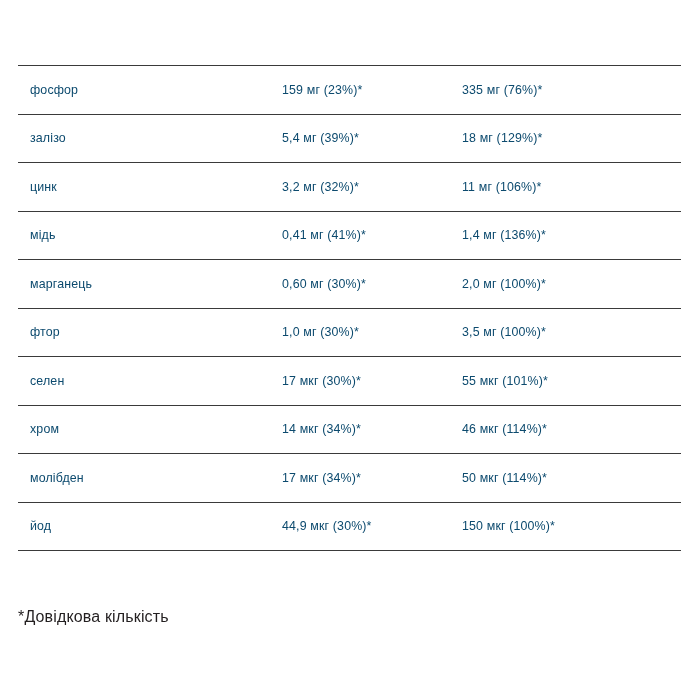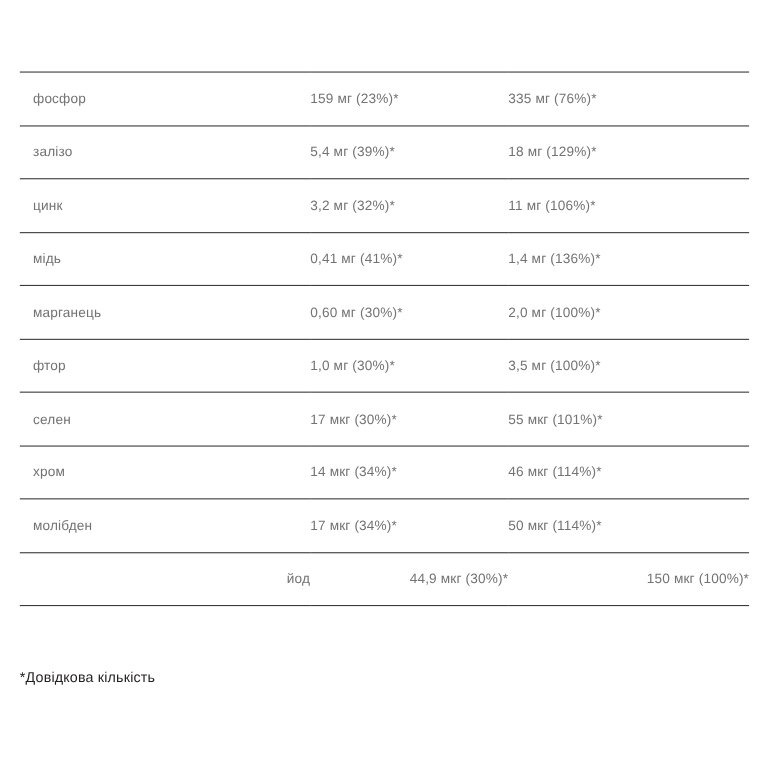--- a/index.html
+++ b/index.html
@@ -26,46 +26,45 @@
     top: 65px;
     width: 663px;
     border-collapse: collapse;
     table-layout: fixed;
   }
   .nutrition-table tr {
     border-top: 1.6px solid #3a3a3a;
   }
   .nutrition-table tr:last-child {
     border-bottom: 1.6px solid #3a3a3a;
-    text-align: right;
   }
   .nutrition-table td {
     height: 47.5px;
     padding: 0;
     vertical-align: middle;
     font-size: 12.4px;
     letter-spacing: 0.15px;
-    color: #737373;
+    color: #0c4a6e;
     white-space: nowrap;
   }
   td.col-name {
     width: 252px;
     padding-left: 12px;
   }
   td.col-v1 {
     width: 180px;
   }
   td.col-v2 {
     width: 219px;
   }
   .footnote {
     position: absolute;
     left: 18px;
     top: 608px;
-    font-size: 13px;
+    font-size: 16px;
     letter-spacing: 0.15px;
     color: #231f20;
     white-space: nowrap;
   }
 </style>
 </head>
 <body>
 
 <div class="page">
 

